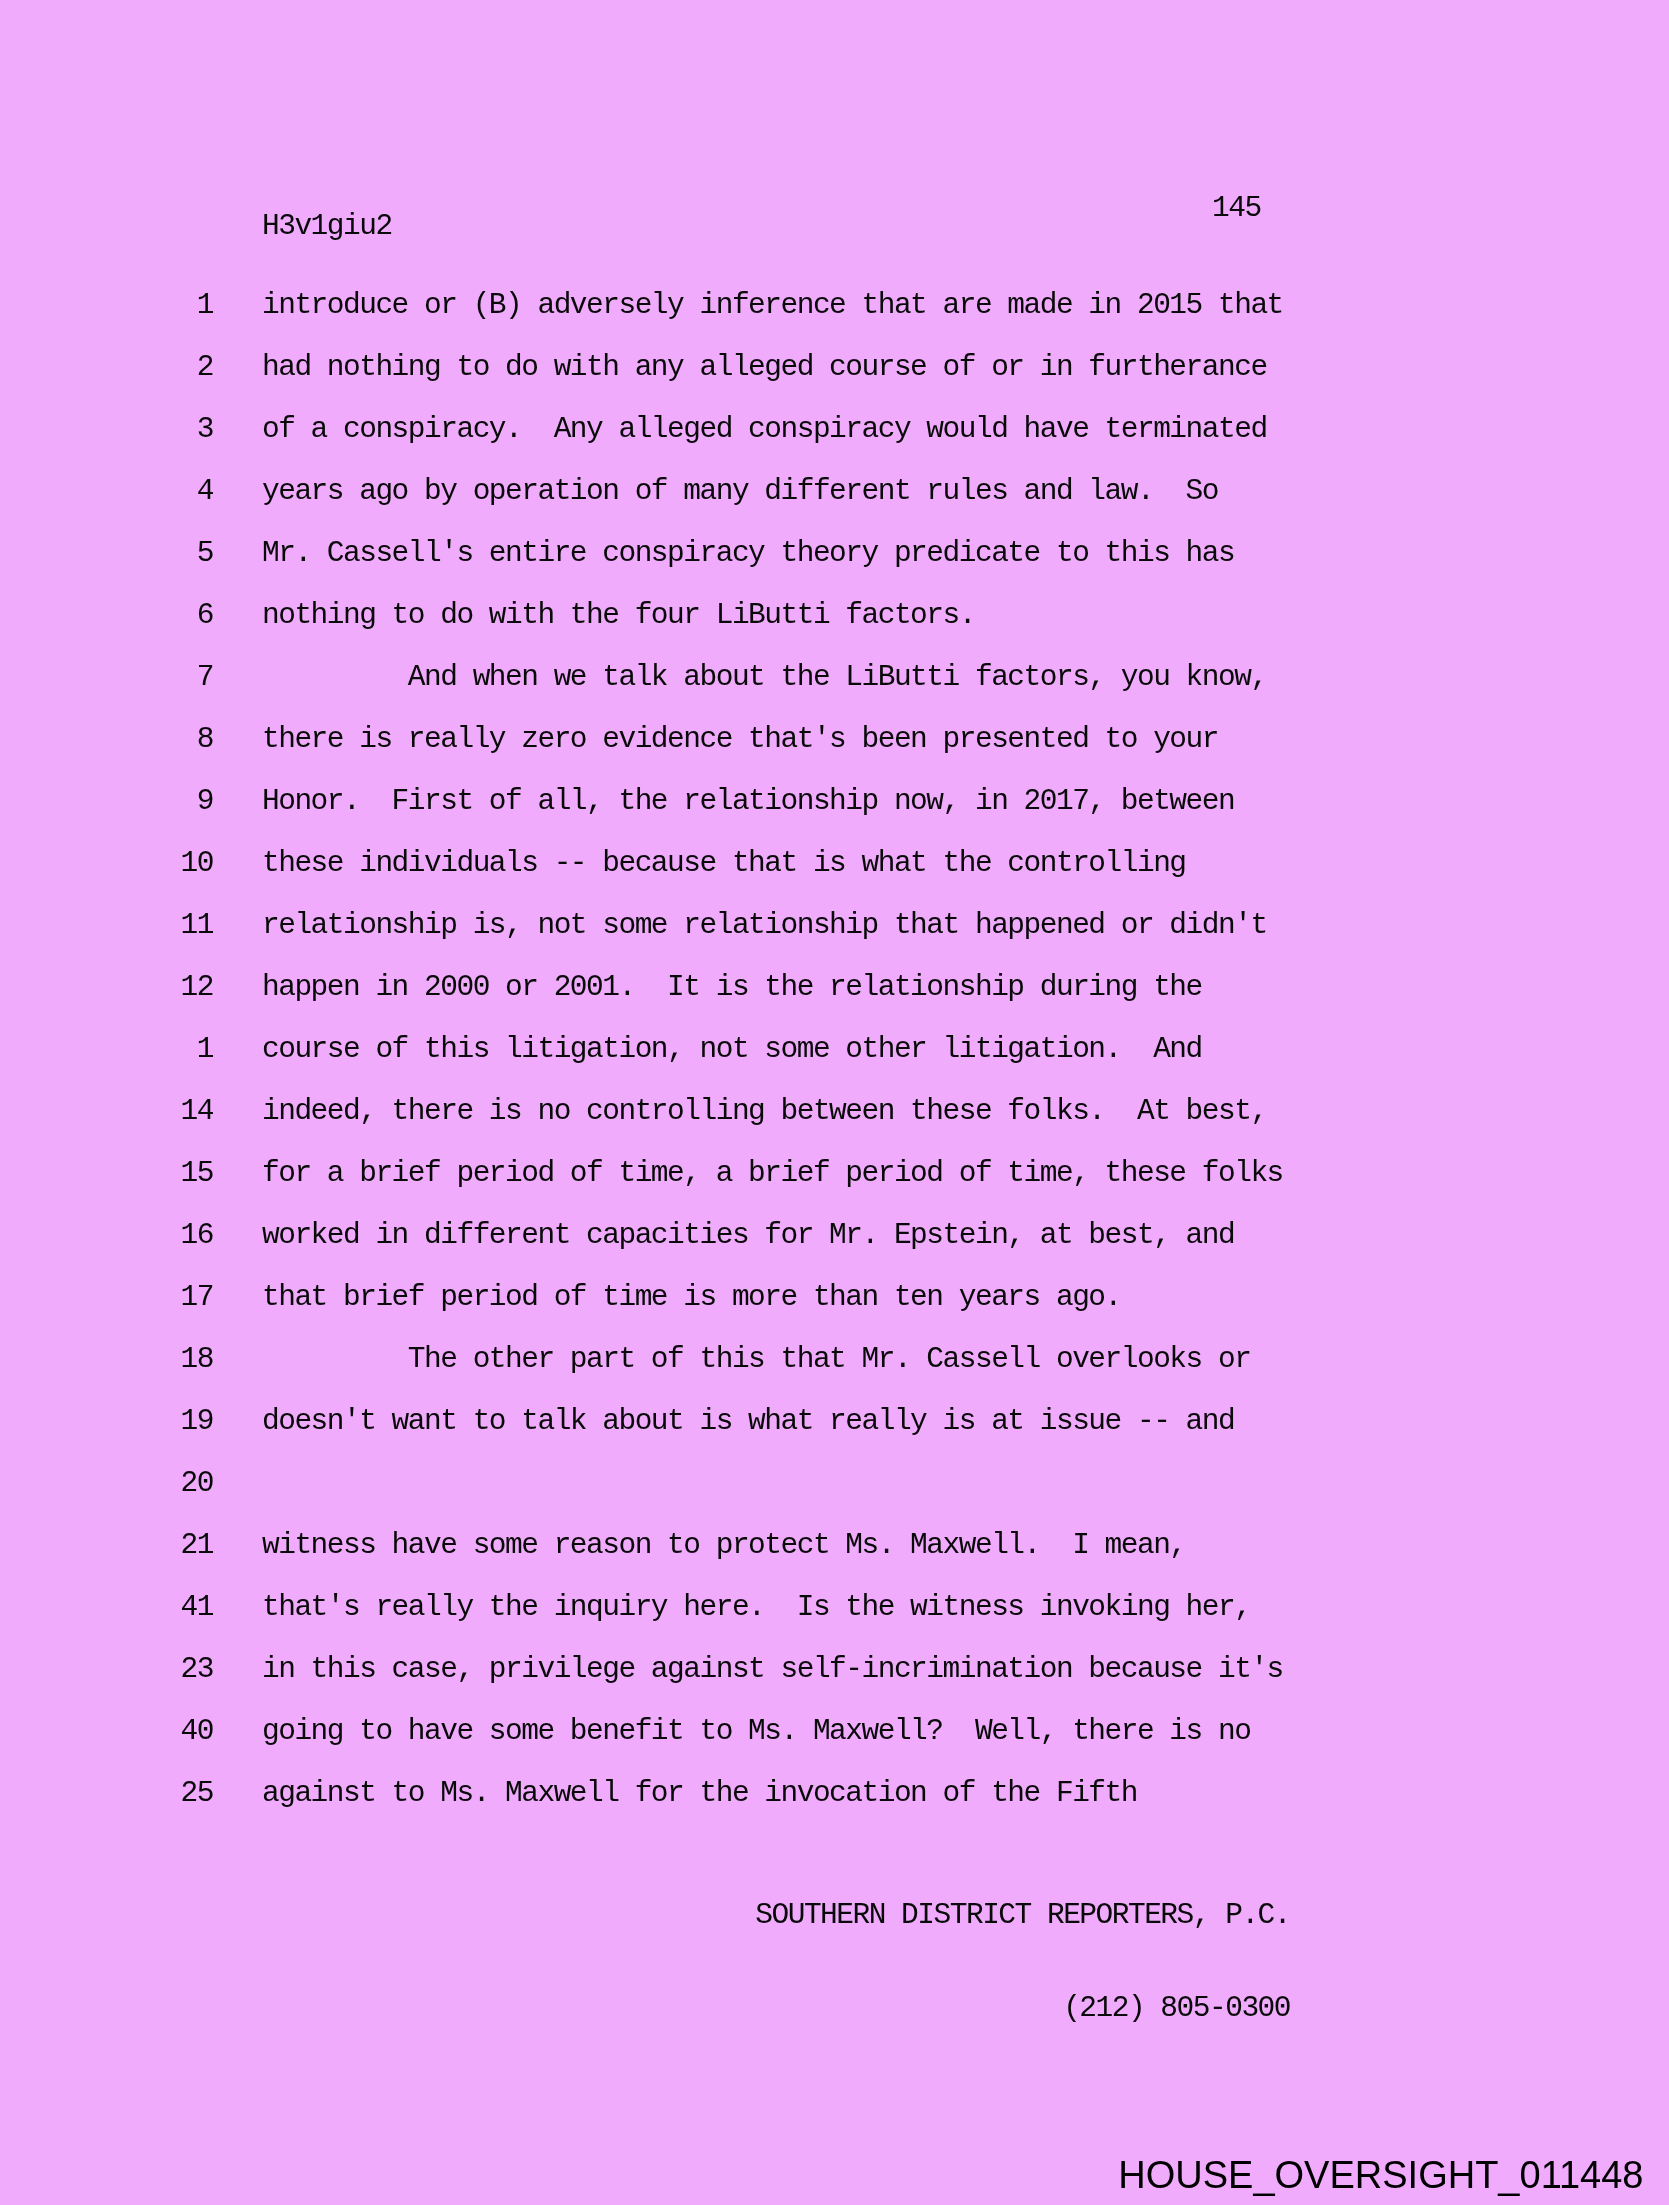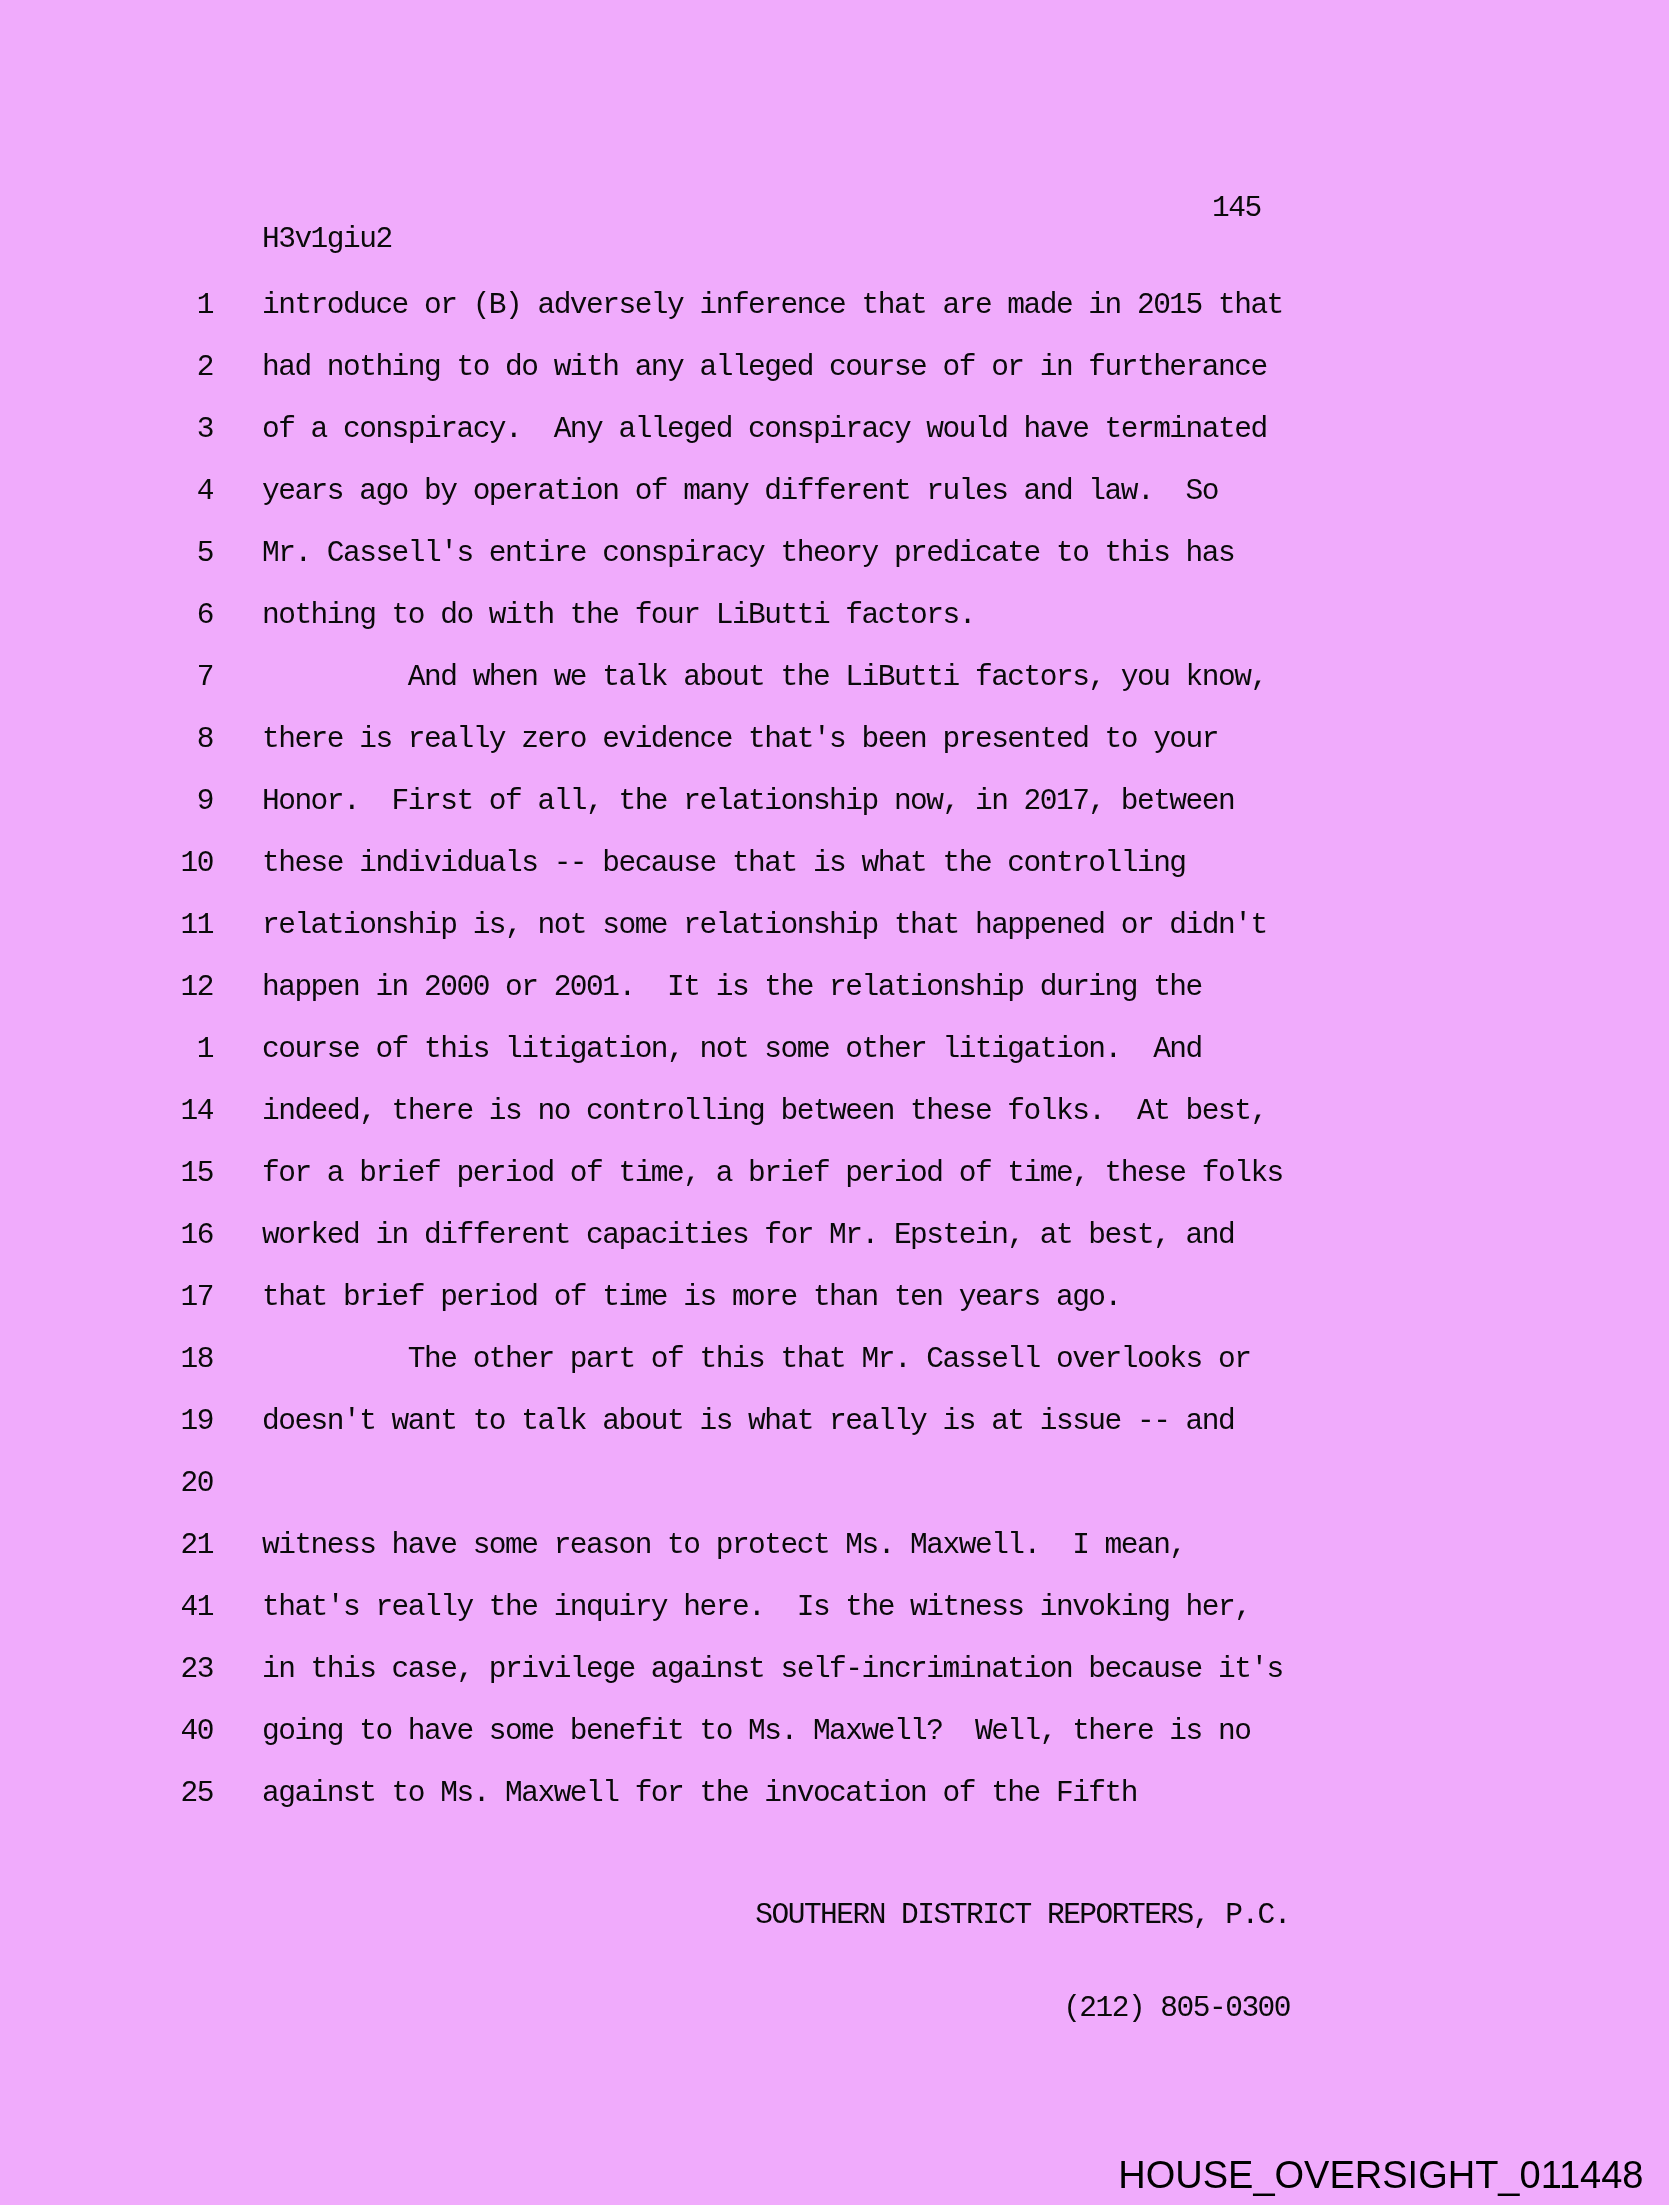--- a/index.html
+++ b/index.html
@@ -19,21 +19,21 @@
   }
   .page-number {
     position: absolute;
     left: 1212px;
     top: 194px;
     white-space: pre;
   }
   .header-id {
     position: absolute;
     left: 262px;
-    top: 225px;
+    top: 212px;
     white-space: pre;
   }
   .lines {
     position: absolute;
     left: 0;
     top: 291px;
     width: 100%;
   }
   .line {
     display: flex;

